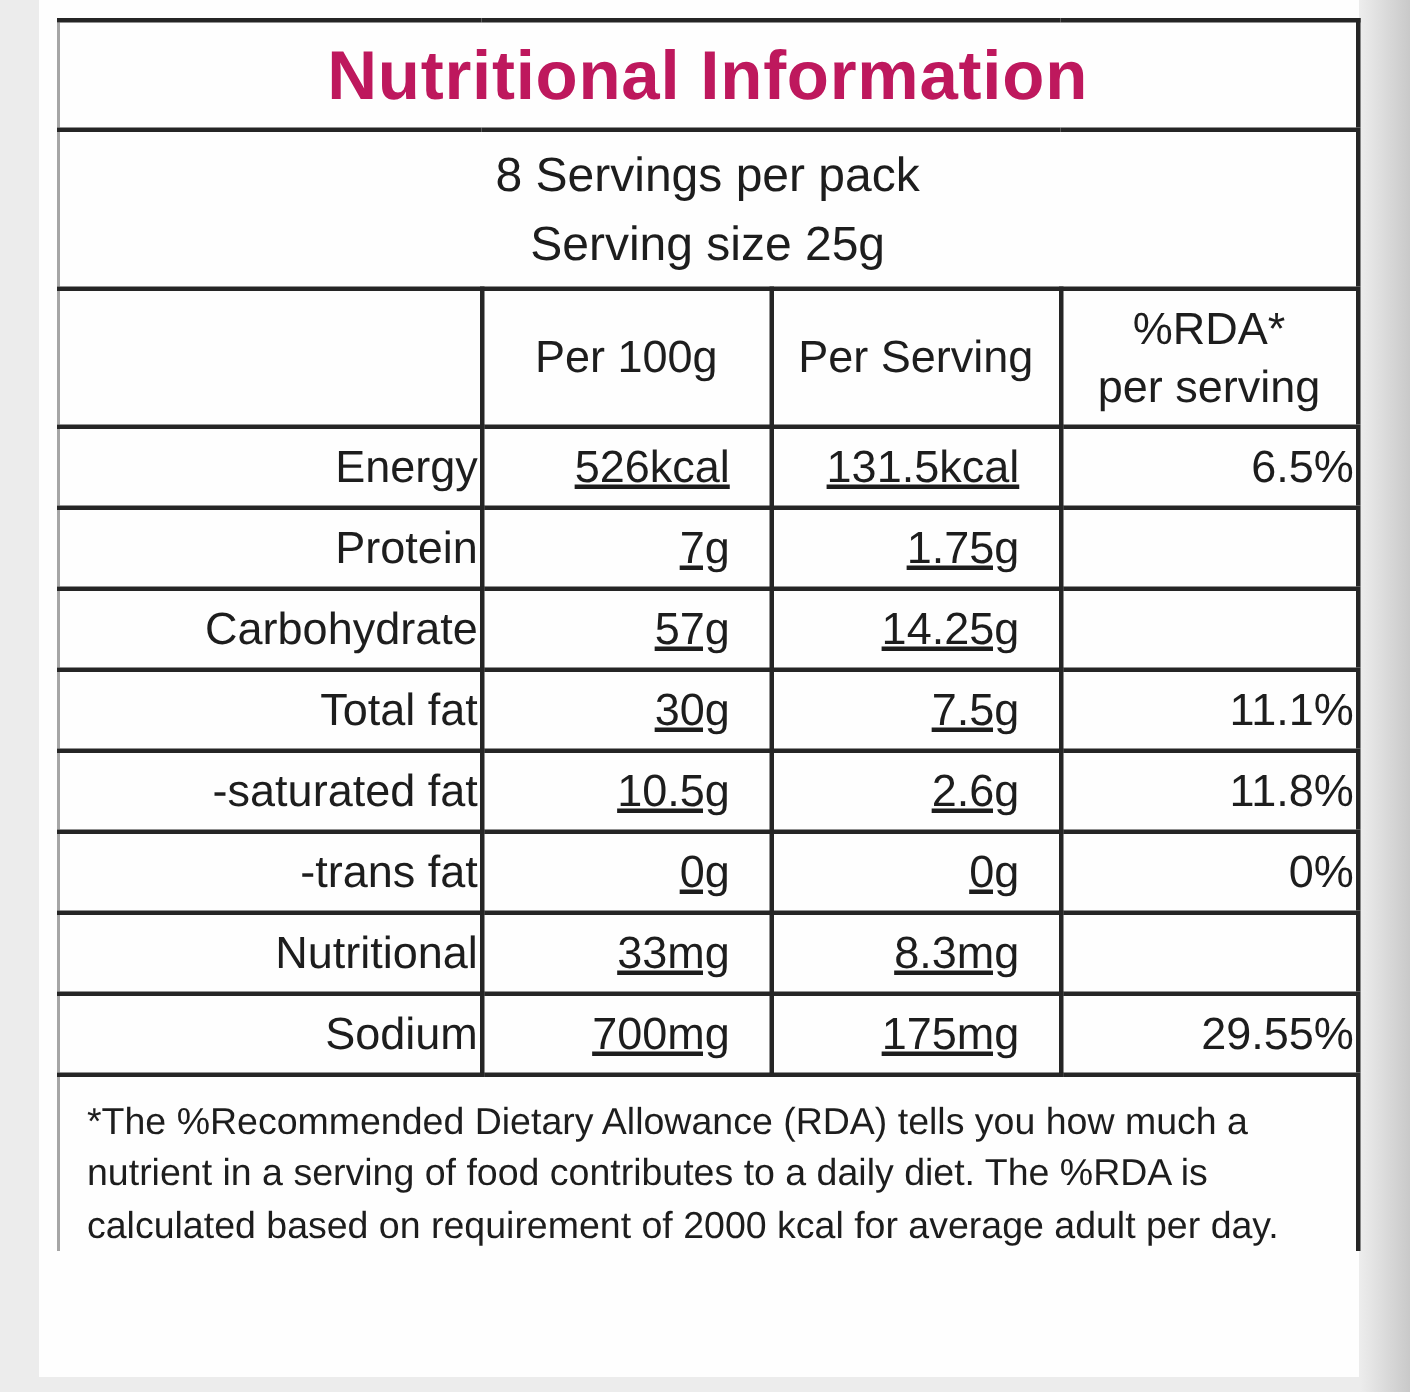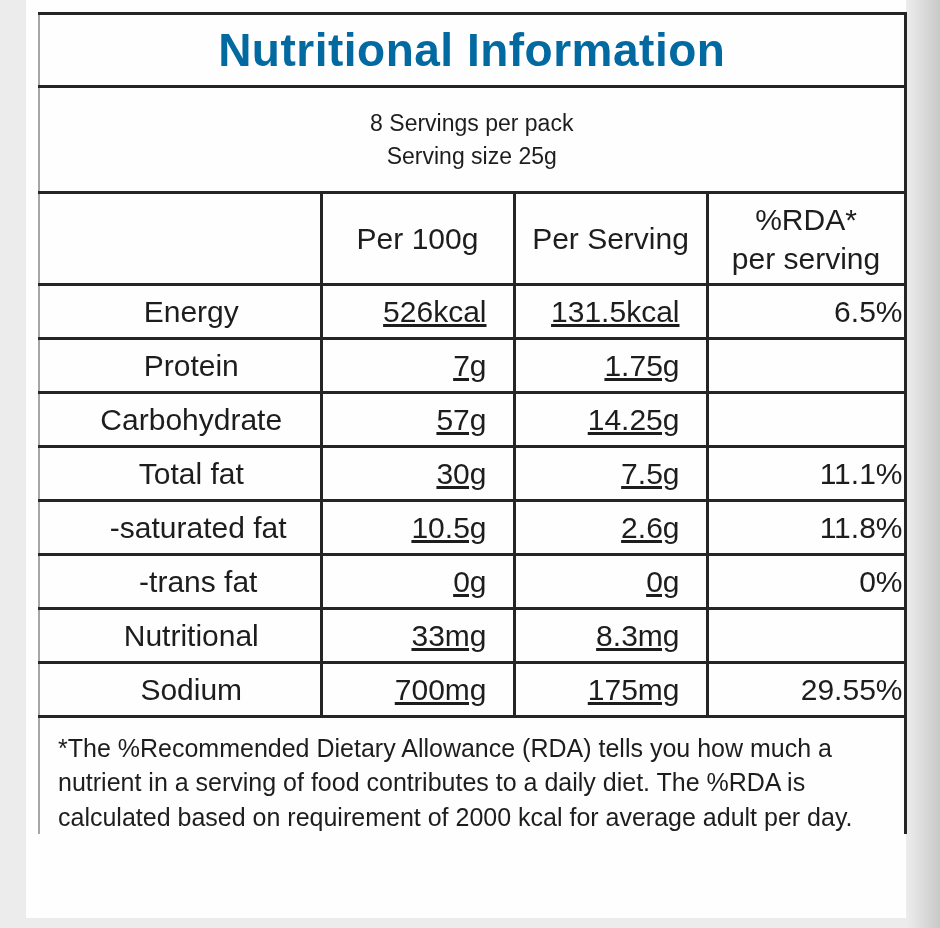--- a/index.html
+++ b/index.html
@@ -19,26 +19,26 @@
     border-top:3px solid #252525;
     border-right:3px solid #252525;
     border-left:2px solid #a6a6a6;
     border-bottom:none;
   }
   td{vertical-align:middle;font-size:30px;overflow:hidden;}
   td.rowline{border-bottom:3px solid #252525;}
   td.vline{border-right:3px solid #252525;}
   td.title-cell{
     height:68px;text-align:center;font-size:46px;font-weight:700;
-    letter-spacing:0.5px;color:#0369a1;
+    letter-spacing:0.5px;color:#be185d;
   }
-  td.servings-cell{height:101px;text-align:center;font-size:23px;line-height:1.42;}
+  td.servings-cell{height:101px;text-align:center;font-size:32px;line-height:1.42;}
   td.head-cell{height:87px;text-align:center;font-size:30px;line-height:1.3;}
   tr.data td{height:49px;}
-  td.nutrient{text-align:center;padding-left:24px;}
+  td.nutrient{text-align:right;padding-left:24px;}
   td.nutrient.sub{padding-left:38px;}
   td.num{text-align:right;padding-right:26px;text-decoration:underline;}
   td.pct{text-align:right;}
   td.foot-cell{
     height:100px;vertical-align:top;text-align:left;
     padding:13px 26px 0 18px;font-size:25px;line-height:1.37;
     border-bottom:none;
   }
 </style>
 </head>

